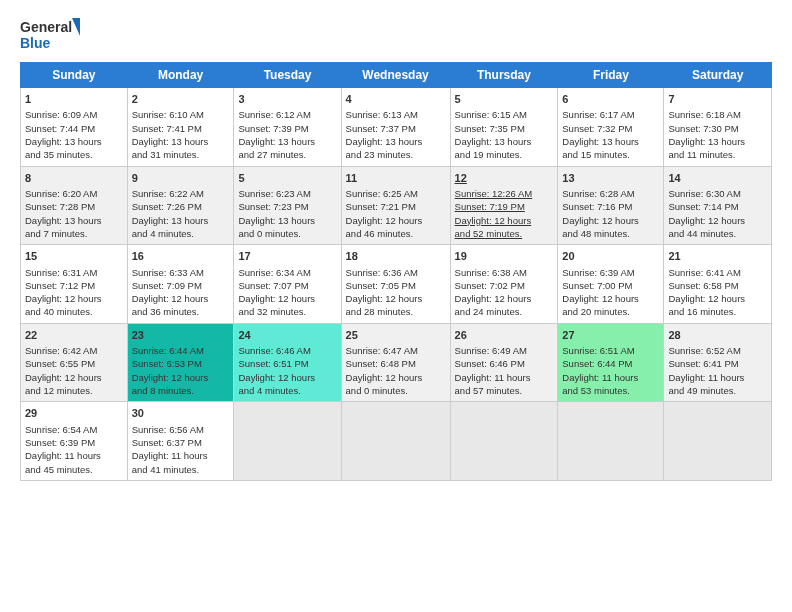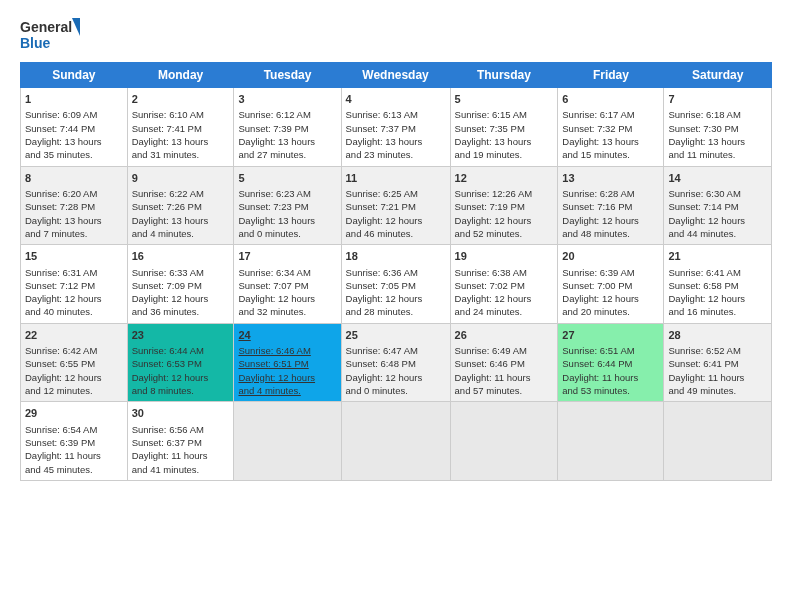--- a/index.html
+++ b/index.html
@@ -183,21 +183,21 @@
         <span>Daylight: 13 hours</span><br>
         <span>and 0 minutes.</span>
       </td>
           <td style="background-color: rgb(240, 240, 240);">
         <span class="day-num">11</span>
         <span>Sunrise: 6:25 AM</span><br>
         <span>Sunset: 7:21 PM</span><br>
         <span>Daylight: 12 hours</span><br>
         <span>and 46 minutes.</span>
       </td>
-          <td style="background-color: rgb(240, 240, 240);">
+          <td style="background-color: rgb(240, 240, 240); text-decoration: underline;">
         <span class="day-num">12</span>
         <span>Sunrise: 12:26 AM</span><br>
         <span>Sunset: 7:19 PM</span><br>
         <span>Daylight: 12 hours</span><br>
         <span>and 52 minutes.</span>
       </td>
           <td style="background-color: rgb(240, 240, 240);">
         <span class="day-num">13</span>
         <span>Sunrise: 6:28 AM</span><br>
         <span>Sunset: 7:16 PM</span><br>
@@ -271,21 +271,21 @@
         <span>Daylight: 12 hours</span><br>
         <span>and 12 minutes.</span>
       </td>
           <td style="background-color: #14b8a6;">
         <span class="day-num">23</span>
         <span>Sunrise: 6:44 AM</span><br>
         <span>Sunset: 6:53 PM</span><br>
         <span>Daylight: 12 hours</span><br>
         <span>and 8 minutes.</span>
       </td>
-          <td style="background-color: #0ea5e9; text-decoration: underline;">
+          <td style="background-color: #5eead4;">
         <span class="day-num">24</span>
         <span>Sunrise: 6:46 AM</span><br>
         <span>Sunset: 6:51 PM</span><br>
         <span>Daylight: 12 hours</span><br>
         <span>and 4 minutes.</span>
       </td>
           <td style="background-color: rgb(240, 240, 240);">
         <span class="day-num">25</span>
         <span>Sunrise: 6:47 AM</span><br>
         <span>Sunset: 6:48 PM</span><br>

